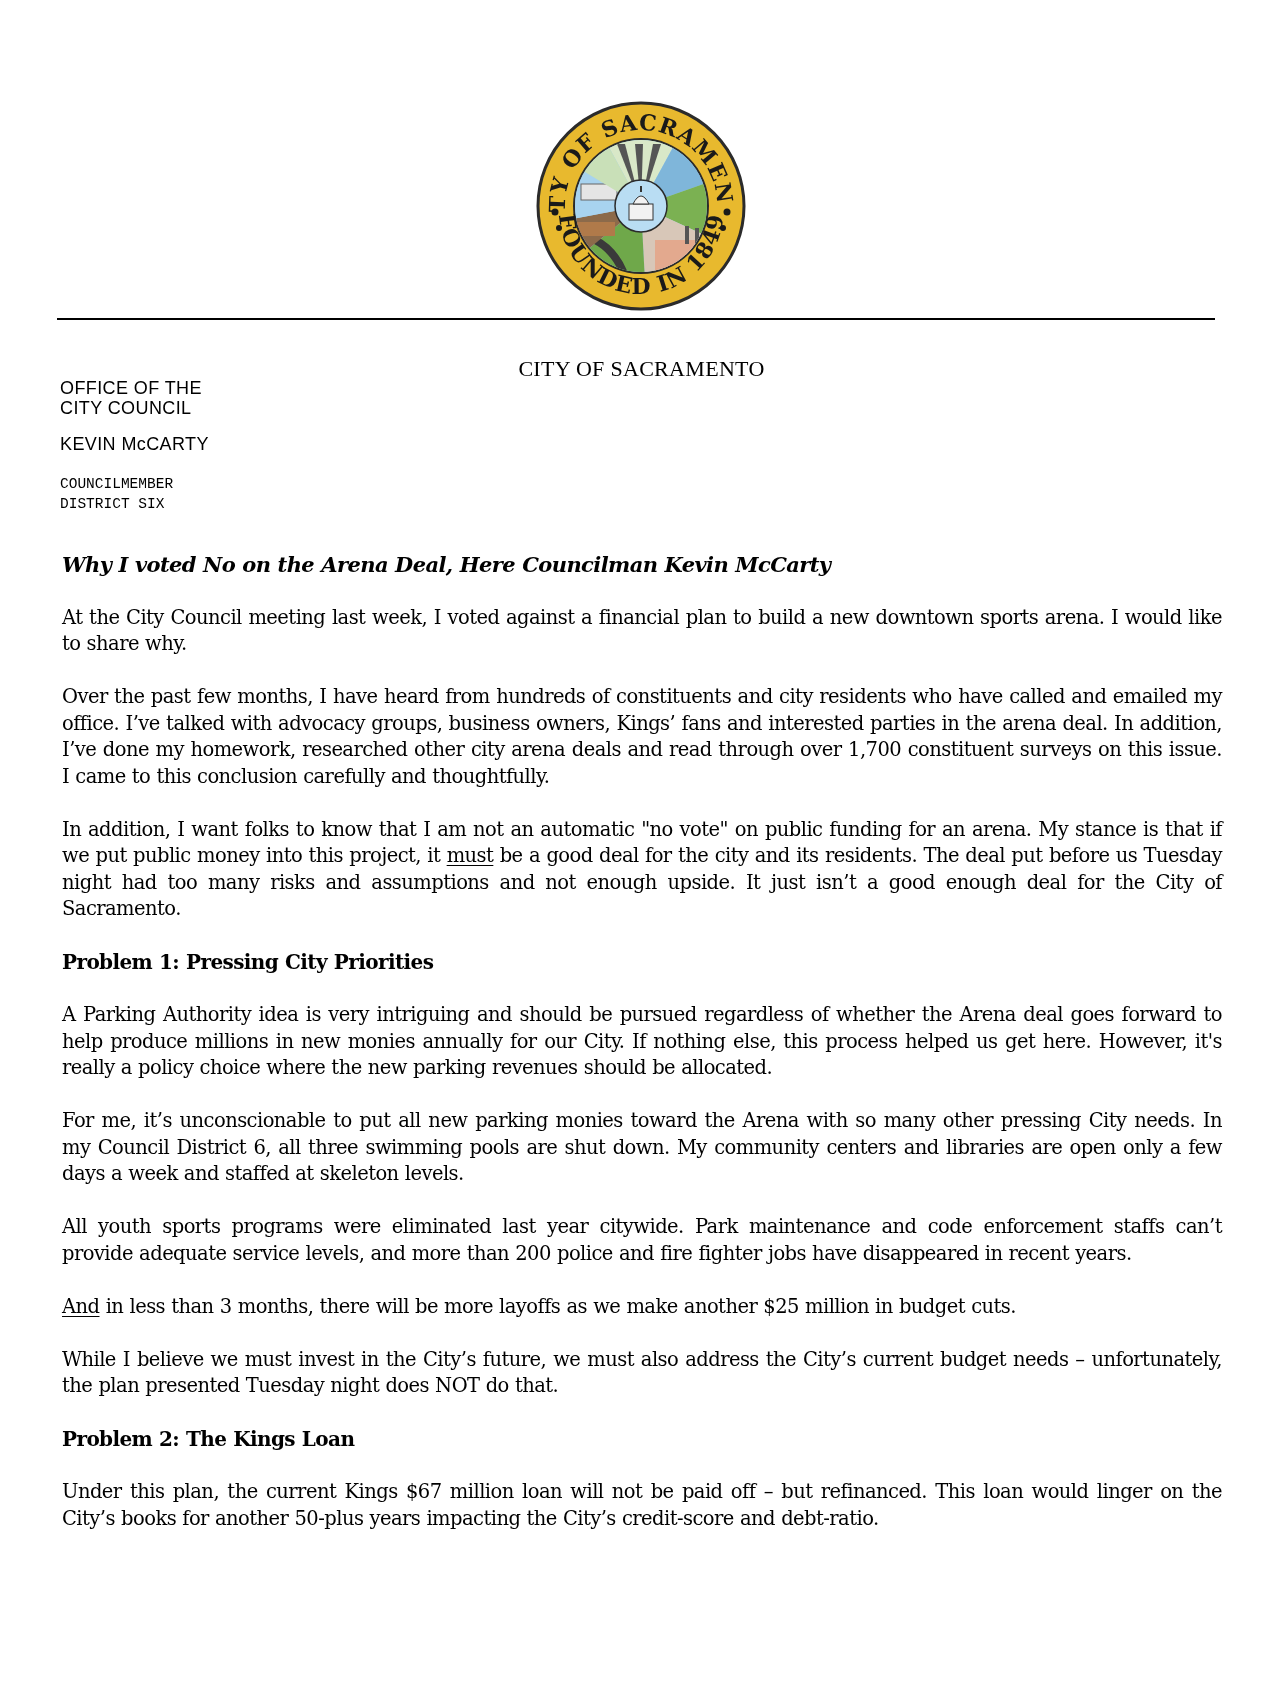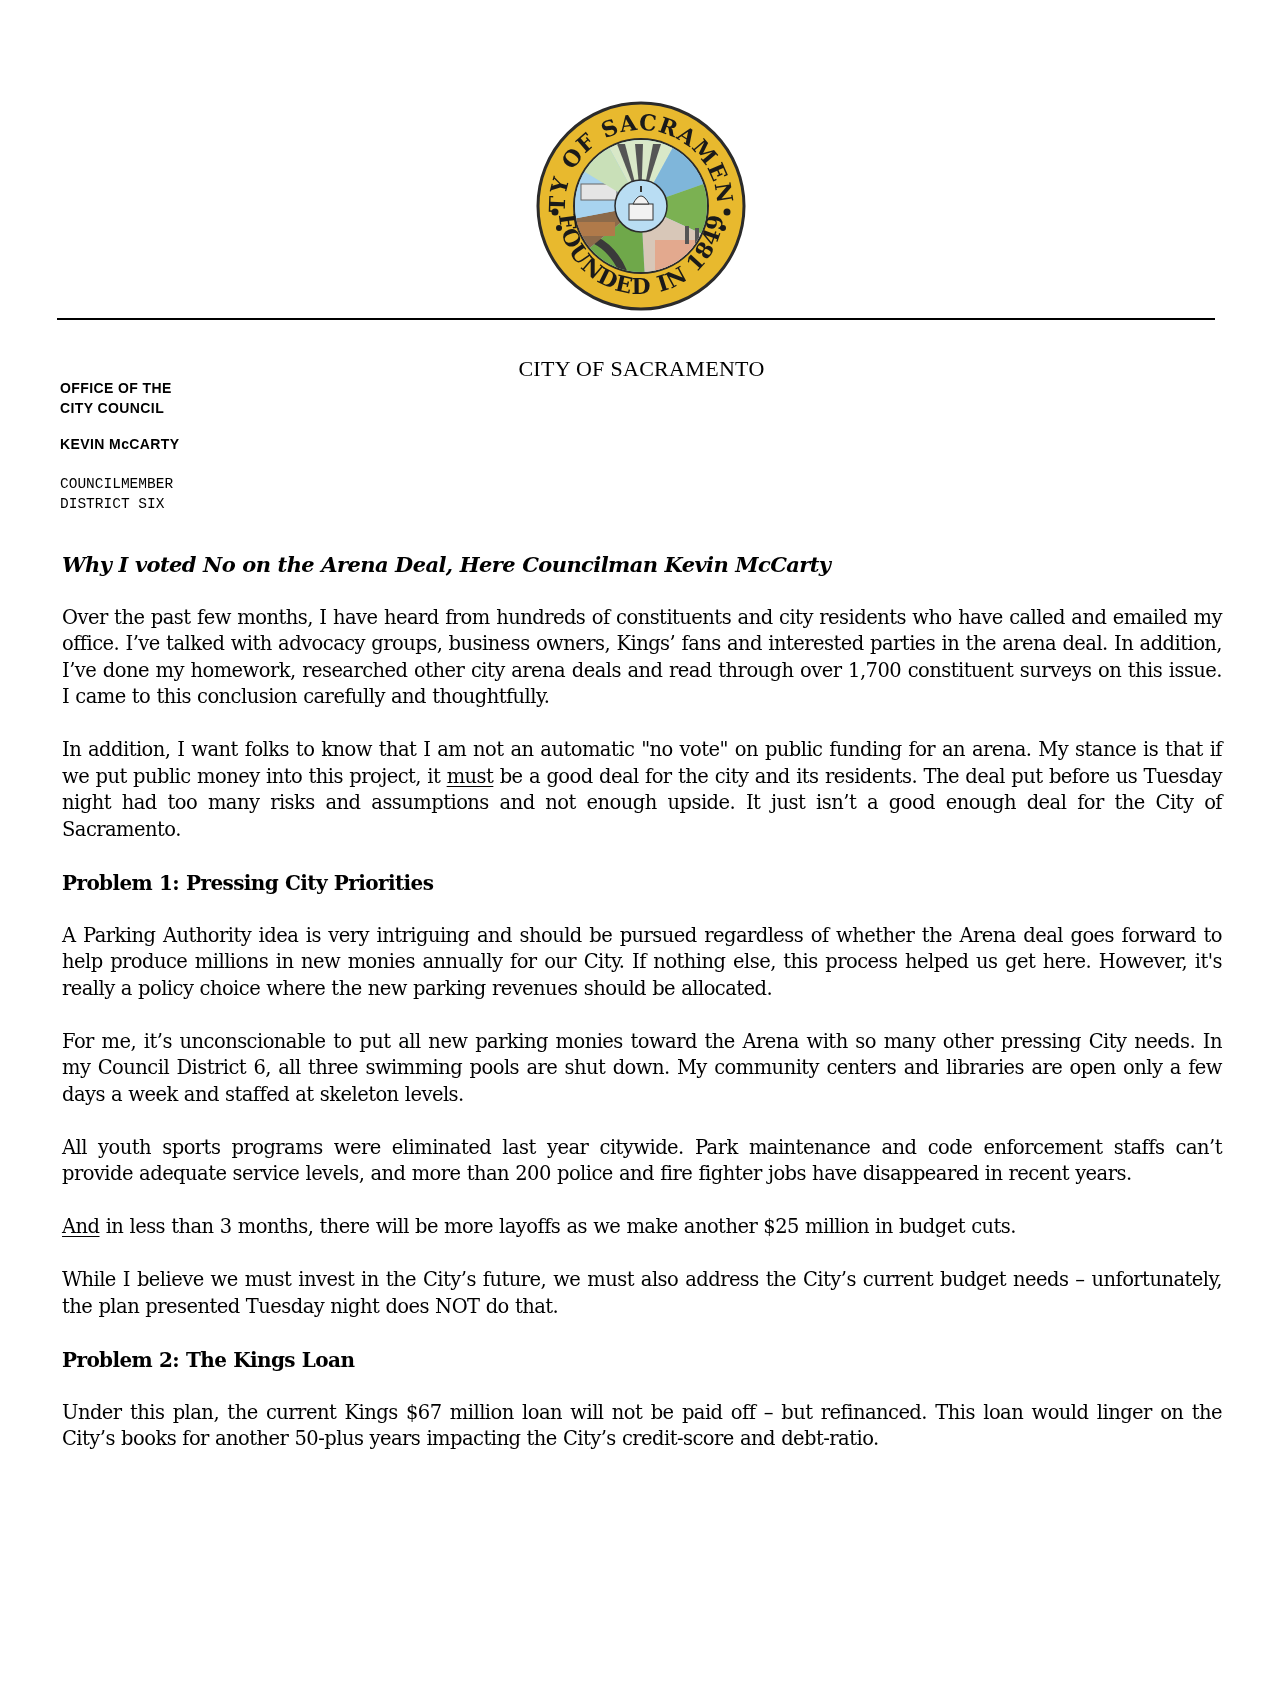--- a/index.html
+++ b/index.html
@@ -7,21 +7,21 @@
   .page { position: absolute; left: 0; top: 0; width: 1275px; height: 1703px; }
 
   .seal { position: absolute; left: 535px; top: 100px; width: 212px; height: 212px; }
 
   .rule { position: absolute; left: 57px; top: 318px; width: 1158px; height: 0; border-top: 2.5px solid #000; }
 
   .city-title { position: absolute; left: 0; width: 1283px; top: 356px; text-align: center;
     font-family: "Liberation Serif", serif; font-size: 22px; letter-spacing: 0.3px; }
 
   .sidebar { position: absolute; left: 60px; top: 378px; font-family: "Liberation Sans", sans-serif; }
-  .sb-bold { font-weight: bold; font-size: 14px; line-height: 20px; letter-spacing: 0.4px; }
+  .sb-bold { font-weight: normal; font-size: 18px; line-height: 20px; letter-spacing: 0.4px; }
   .sb-name { margin-top: 16px; }
   .sb-plain { font-family: Liberation Mono, monospace; font-size: 14.5px; line-height: 20px; margin-top: 20px; }
 
   .body { position: absolute; left: 62px; top: 552px; width: 1160px;
     font-family: "DejaVu Serif", serif; font-size: 19.5px; line-height: 26.5px; }
   .body p { margin: 0 0 26.5px 0; text-align: justify; letter-spacing: -0.55px; word-spacing: 0.5px; }
   .body p.left { text-align: left; }
   .title { font-weight: bold; font-style: italic; font-size: 21px; letter-spacing: -0.6px !important; margin-bottom: 26px !important; }
   .heading { font-weight: bold; font-size: 20px; letter-spacing: -0.6px !important; }
   u { text-decoration: underline; text-underline-offset: 3px; }
@@ -86,20 +86,21 @@
     <div class="sb-bold">CITY COUNCIL</div>
     <div class="sb-bold sb-name">KEVIN McCARTY</div>
     <div class="sb-plain">
       <div>COUNCILMEMBER</div>
       <div>DISTRICT SIX</div>
     </div>
   </div>
 
   <div class="body">
     <p class="title left">Why I voted No on the Arena Deal, Here Councilman Kevin McCarty</p>
+    <p>At the City Council meeting last week, I voted against a financial plan to build a new downtown sports arena.  I would like to share why.</p>
     <p>Over the past few months, I have heard from hundreds of constituents and city residents who have called and emailed my office.  I’ve talked with advocacy groups, business owners, Kings’ fans and interested parties in the arena deal.  In addition, I’ve done my homework, researched other city arena deals and read through over 1,700 constituent surveys on this issue.  I came to this conclusion carefully and thoughtfully.</p>
     <p><span>In addition, I want folks to know that I am not an automatic "no vote" on public funding for an arena.  My stance is that if we put public money into this project, it </span><u>must</u><span> be a good deal for the city and its residents.  The deal put before us Tuesday night had too many risks and assumptions and not enough upside.  It just isn’t a good enough deal for the City of Sacramento.</span></p>
 
     <p class="heading left">Problem 1:  Pressing City Priorities</p>
     <p>A Parking Authority idea is very intriguing and should be pursued regardless of whether the Arena deal goes forward to help produce millions in new monies annually for our City.  If nothing else, this process helped us get here.  However, it's really a policy choice where the new parking revenues should be allocated.</p>
     <p>For me, it’s unconscionable to put all new parking monies toward the Arena with so many other pressing City needs.  In my Council District 6, all three swimming pools are shut down.  My community centers and libraries are open only a few days a week and staffed at skeleton levels.</p>
     <p>All youth sports programs were eliminated last year citywide.  Park maintenance and code enforcement staffs can’t provide adequate service levels, and more than 200 police and fire fighter jobs have disappeared in recent years.</p>
     <p class="left"><u>And</u><span> in less than 3 months, there will be more layoffs as we make another $25 million in budget cuts.</span></p>
     <p>While I believe we must invest in the City’s future, we must also address the City’s current budget needs – unfortunately, the plan presented Tuesday night does NOT do that.</p>
 

